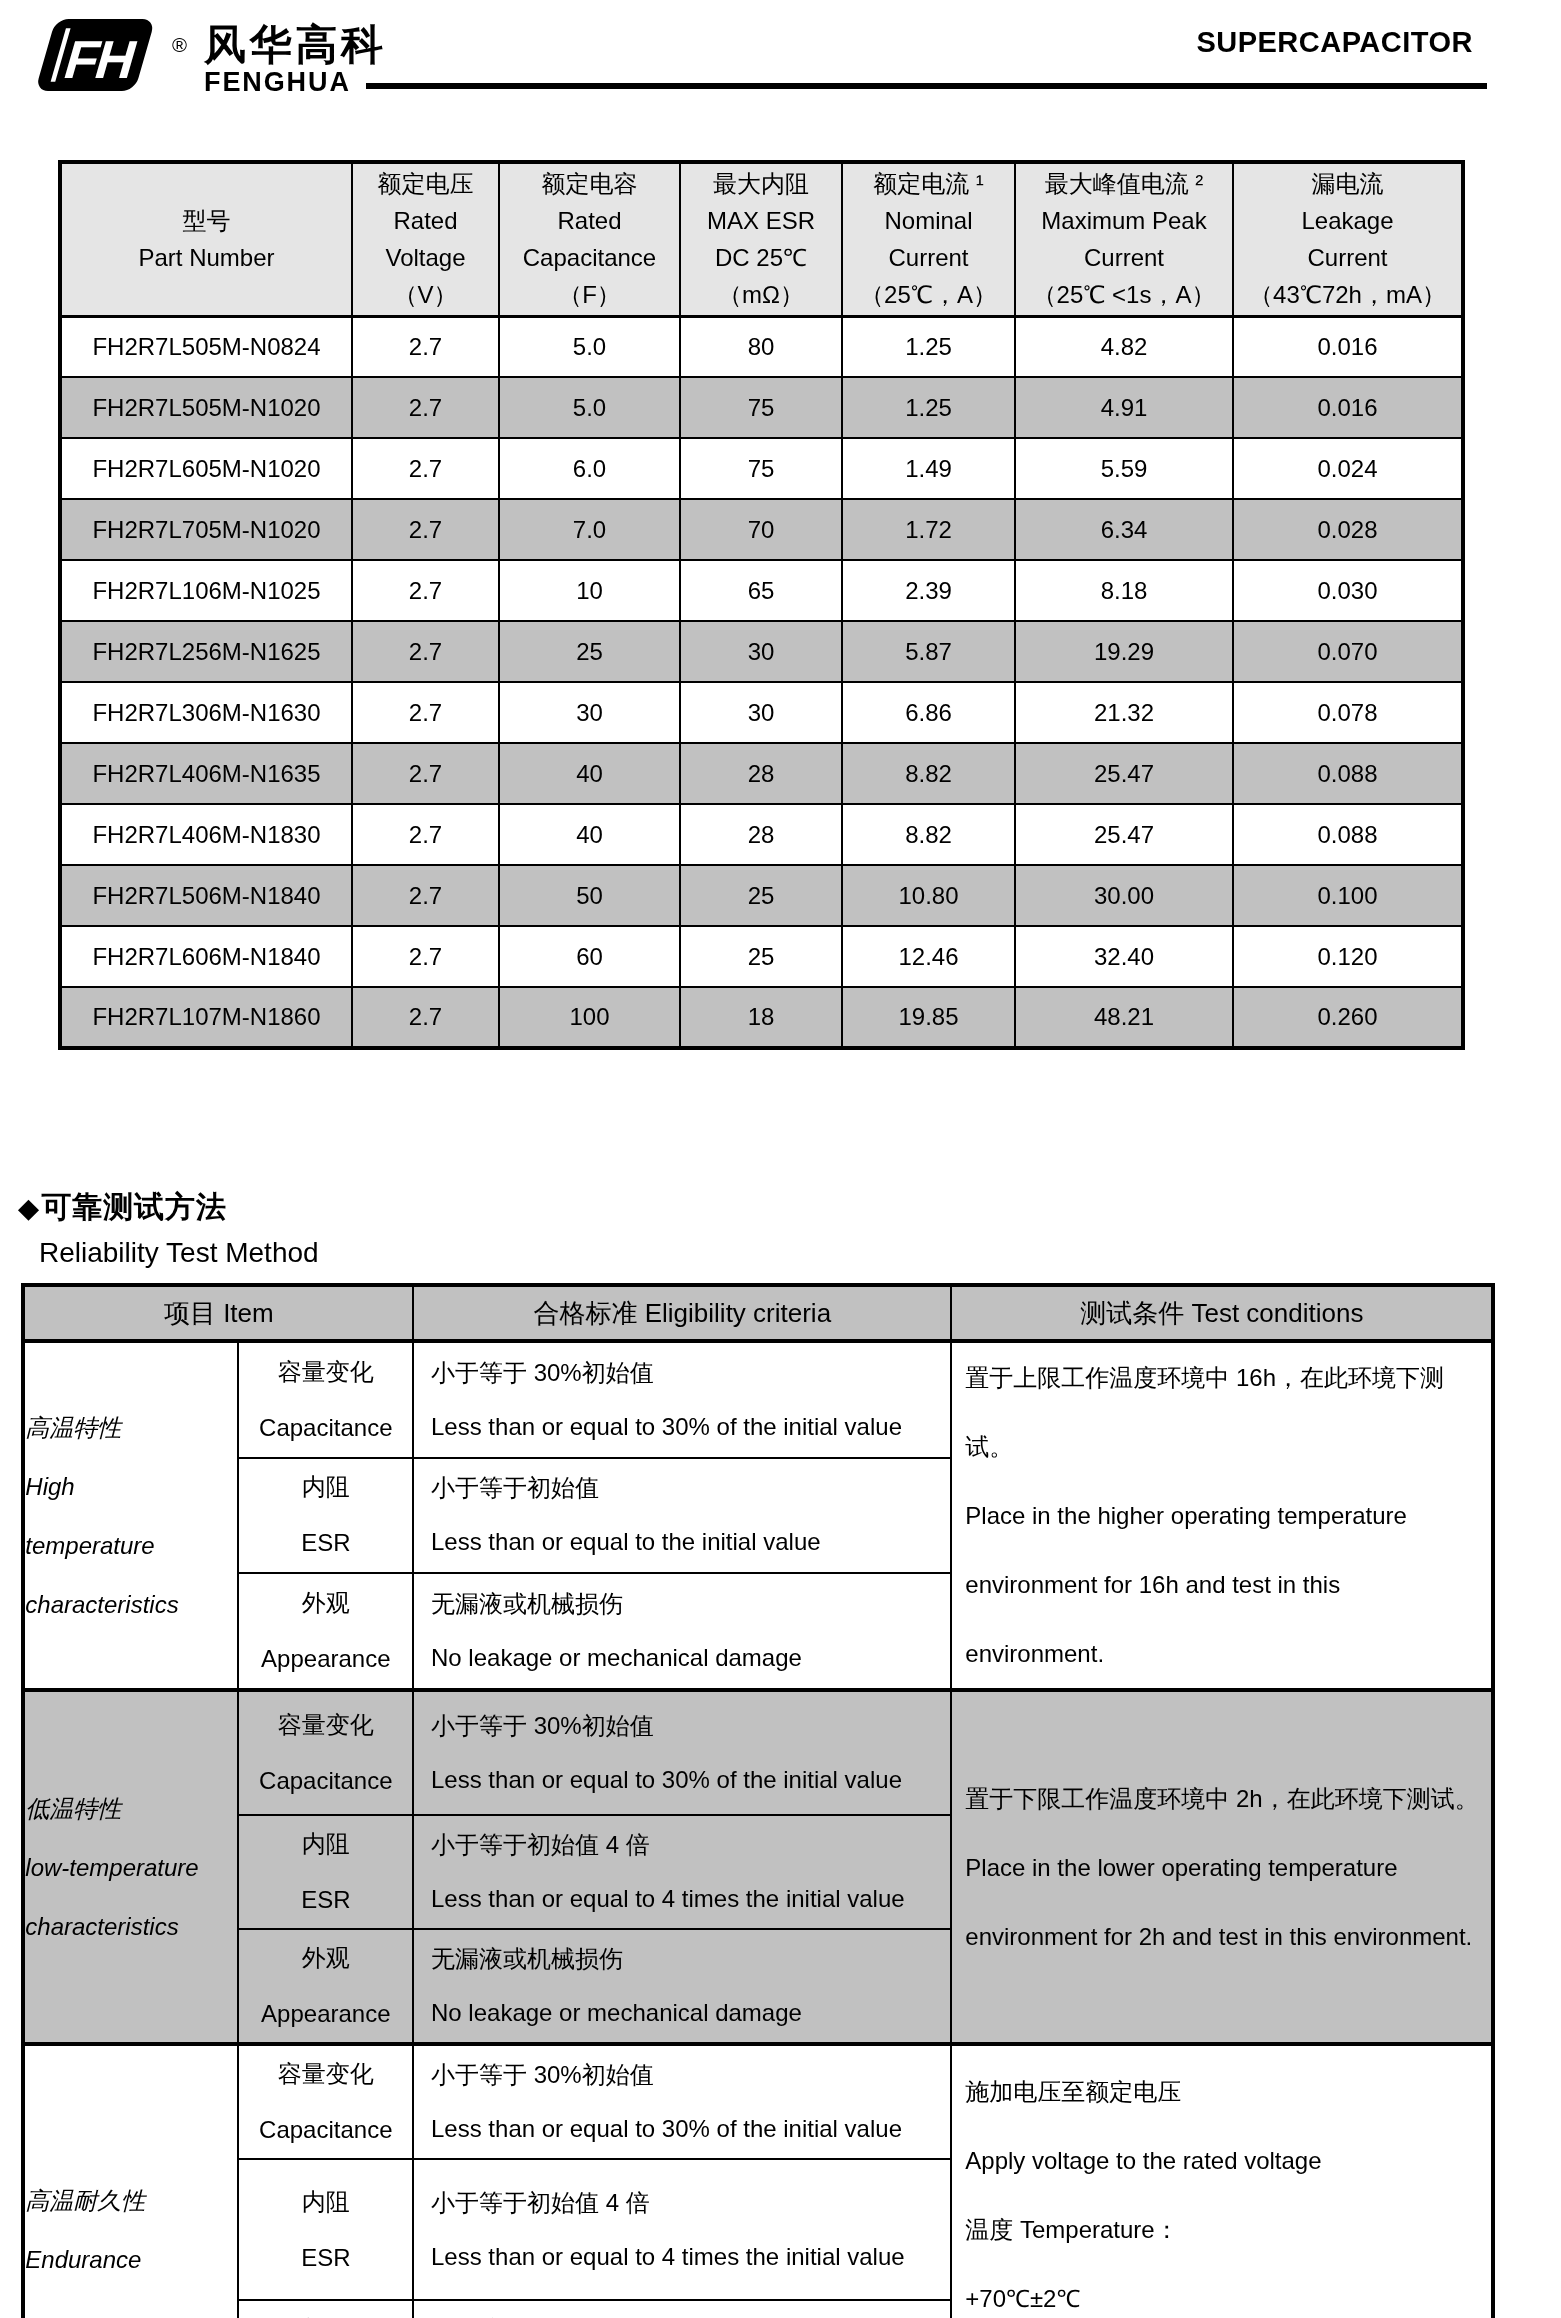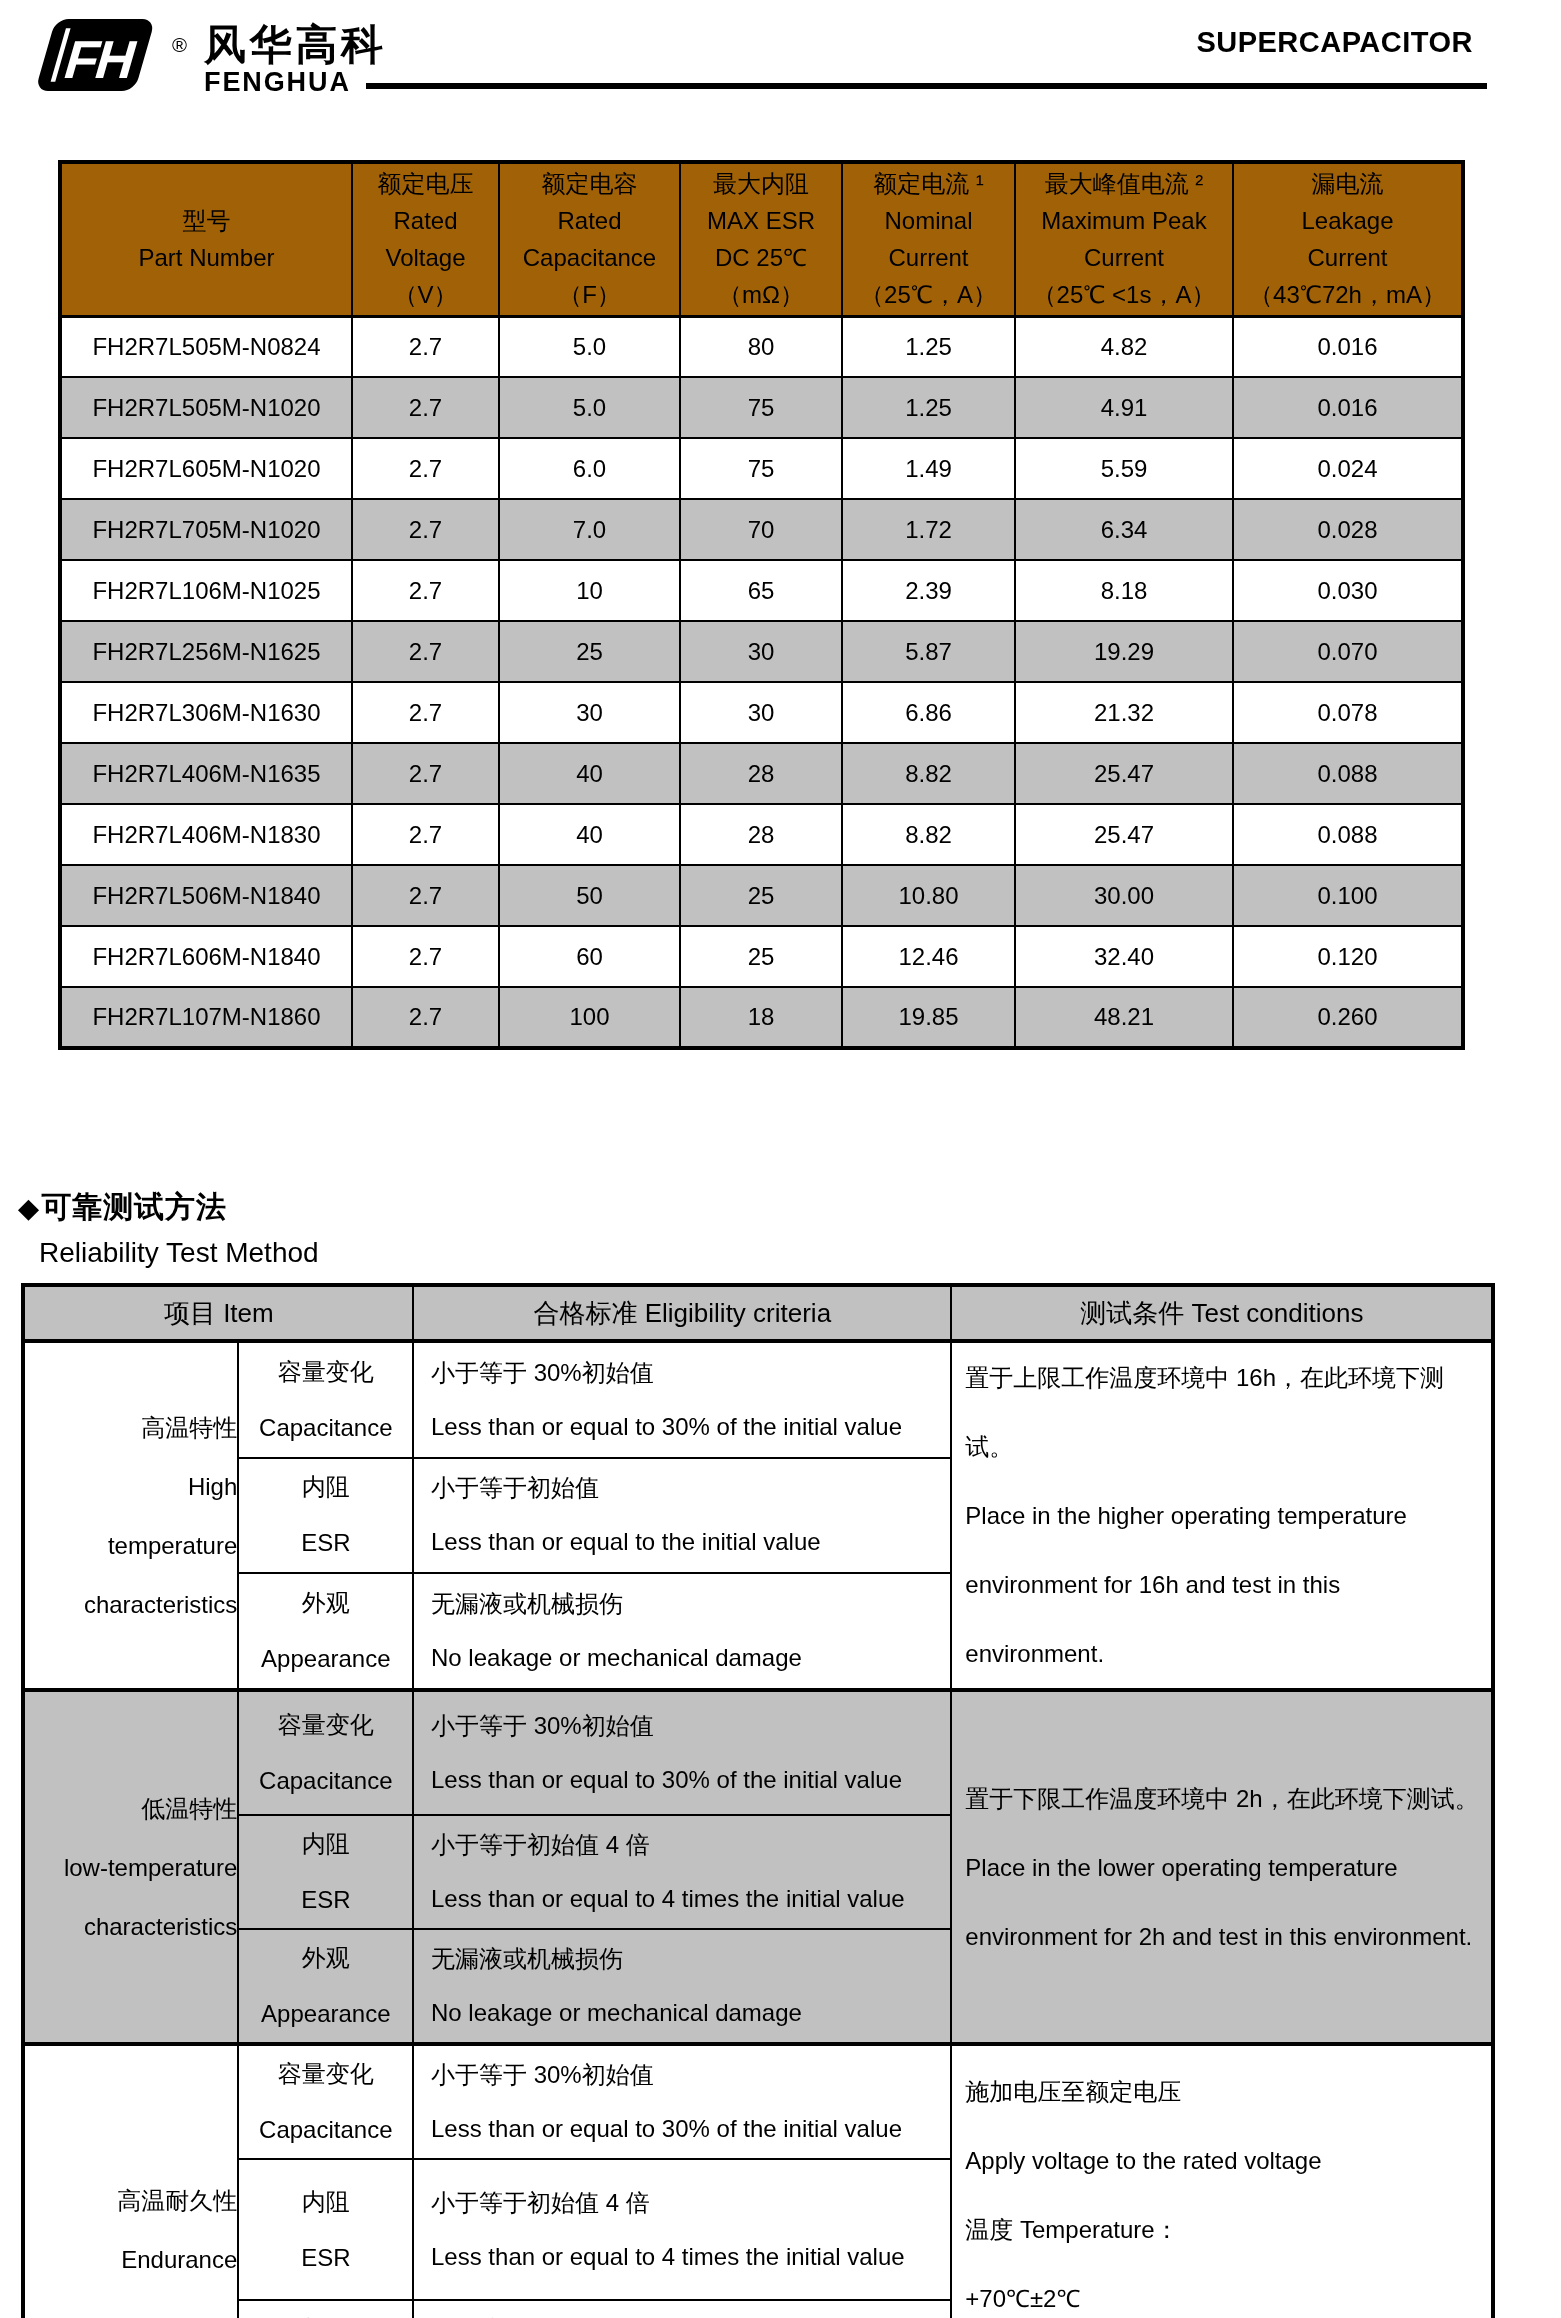--- a/index.html
+++ b/index.html
@@ -23,41 +23,41 @@
   .hdr-rule { position: absolute; left: 366px; top: 83px; width: 1121px; height: 5.6px; background: #000; }
 
   
   table { border-collapse: collapse; table-layout: fixed; }
   .spec-table { position: absolute; left: 58px; top: 160px; width: 1403px; }
   .spec-table th, .spec-table td {
     border: 2.8px solid #000; text-align: center; vertical-align: middle;
   }
   .spec-table { border: 4.6px solid #000; }
   .spec-table thead th {
-    height: 154px; background: #a16207; font-weight: 400;
+    height: 154px; background: #e5e5e5; font-weight: 400;
     font-size: 24px; line-height: 37px; white-space: pre-line; border-bottom-width: 3.7px;
   }
   .spec-table tbody td { height: 61px; font-size: 24px; background: #fff; }
   .spec-table tbody tr:nth-child(even) td { background: #c1c1c1; }
 
   
   .rel-heading { position: absolute; left: 18.6px; top: 1187px; }
   .rel-heading-cn { font-size: 30px; font-weight: 600; letter-spacing: 0.9px; }
   .rel-heading-cn .bullet { font-size: 26px; margin-right: 1.9px; }
   .rel-heading-en { font-size: 28px; font-weight: 400; margin: 9.3px 0 0 20.4px; }
 
   
   .rel-table { position: absolute; left: 21.3px; top: 1283px; width: 1470px; border: 4.6px solid #000; }
   .rel-table th, .rel-table td { border: 2.8px solid #000; vertical-align: middle; }
   .rel-table thead th {
     height: 56px; background: #c1c1c1; font-weight: 400; font-size: 26px;
     text-align: center; border-bottom-width: 4.6px;
   }
   .rel-table td { font-size: 24px; white-space: pre-line; background: #fff; }
-  .cat-cell   { text-align: right; line-height: 59px; }
+  .cat-cell   { text-align: left; line-height: 59px; font-style: italic; }
   .item-cell  { text-align: center; line-height: 56px; }
   .crit-cell  { text-align: left; padding-left: 16.7px; line-height: 54px; }
   .cond-cell  { text-align: left; padding: 0 9.3px 0 13px; line-height: 69px; }
   .rel-table tr.section-start td { border-top-width: 4.6px; }
   .rel-table td.shaded { background: #c1c1c1; }
 
   svg .ink { fill: #000; }
   svg .paper { fill: #fff; }
 </style>
 </head>

